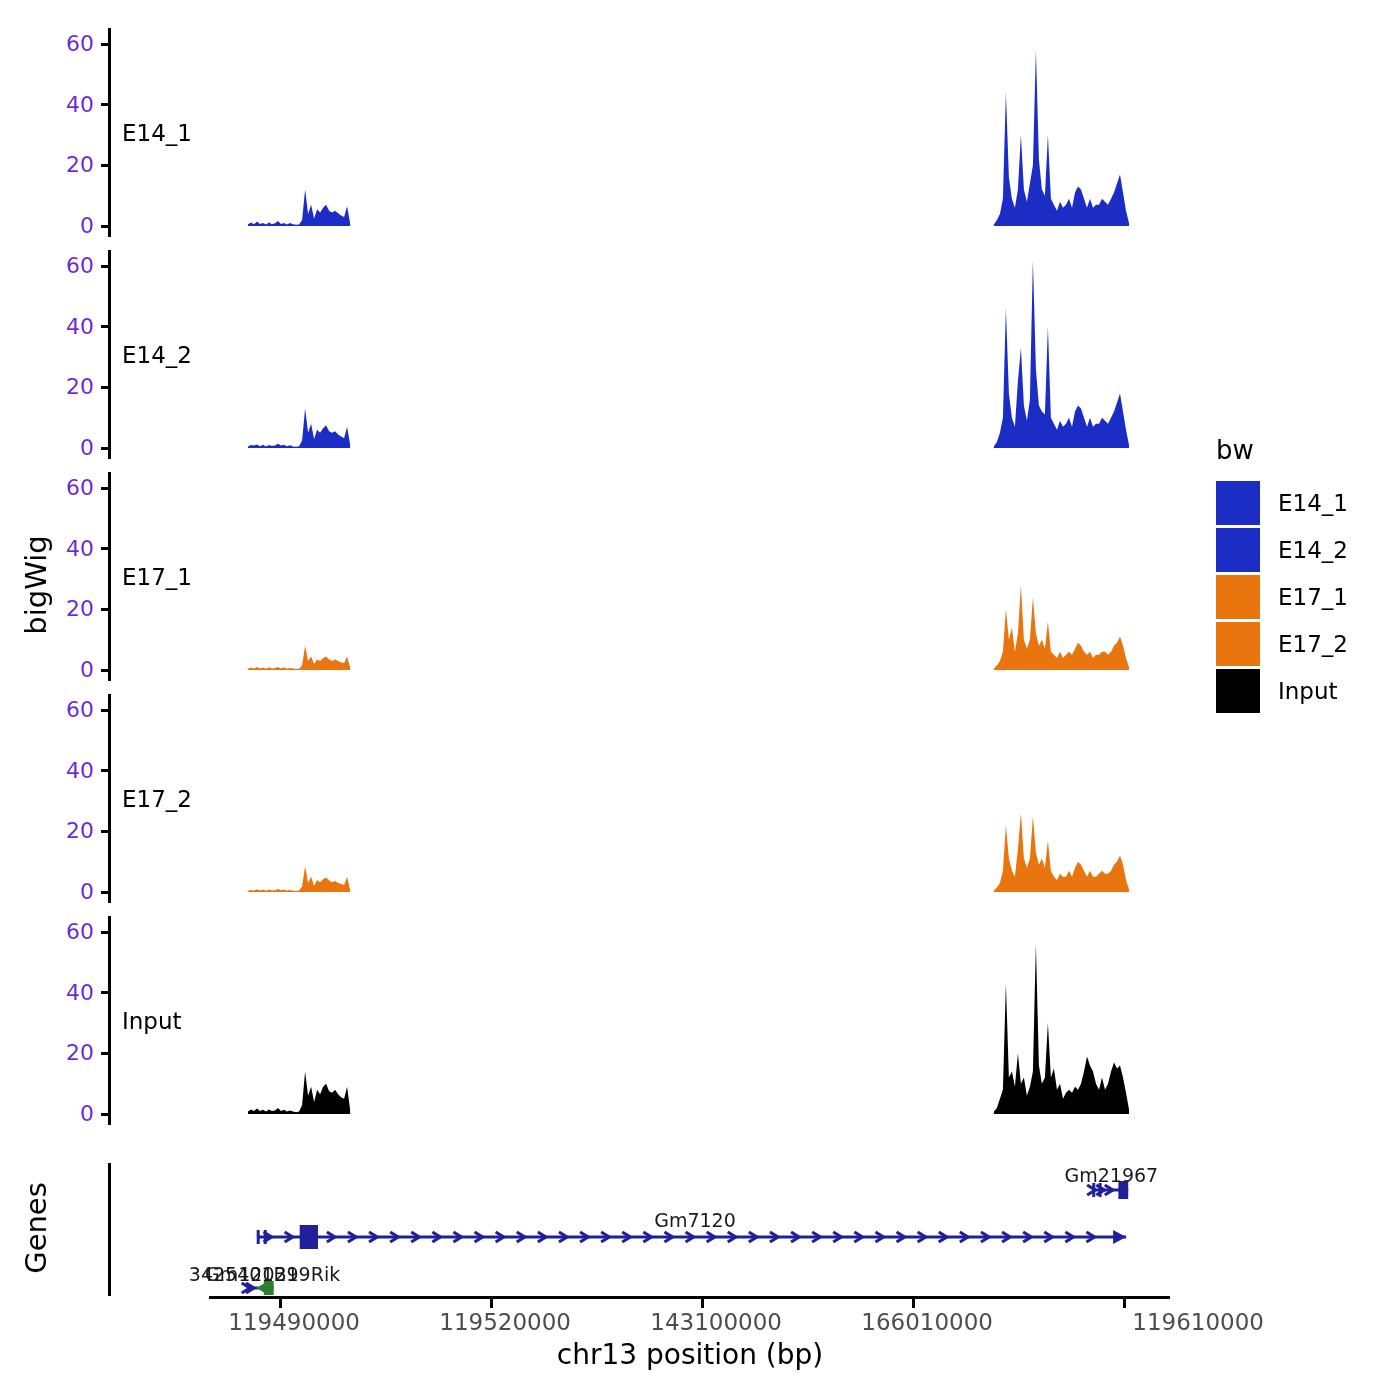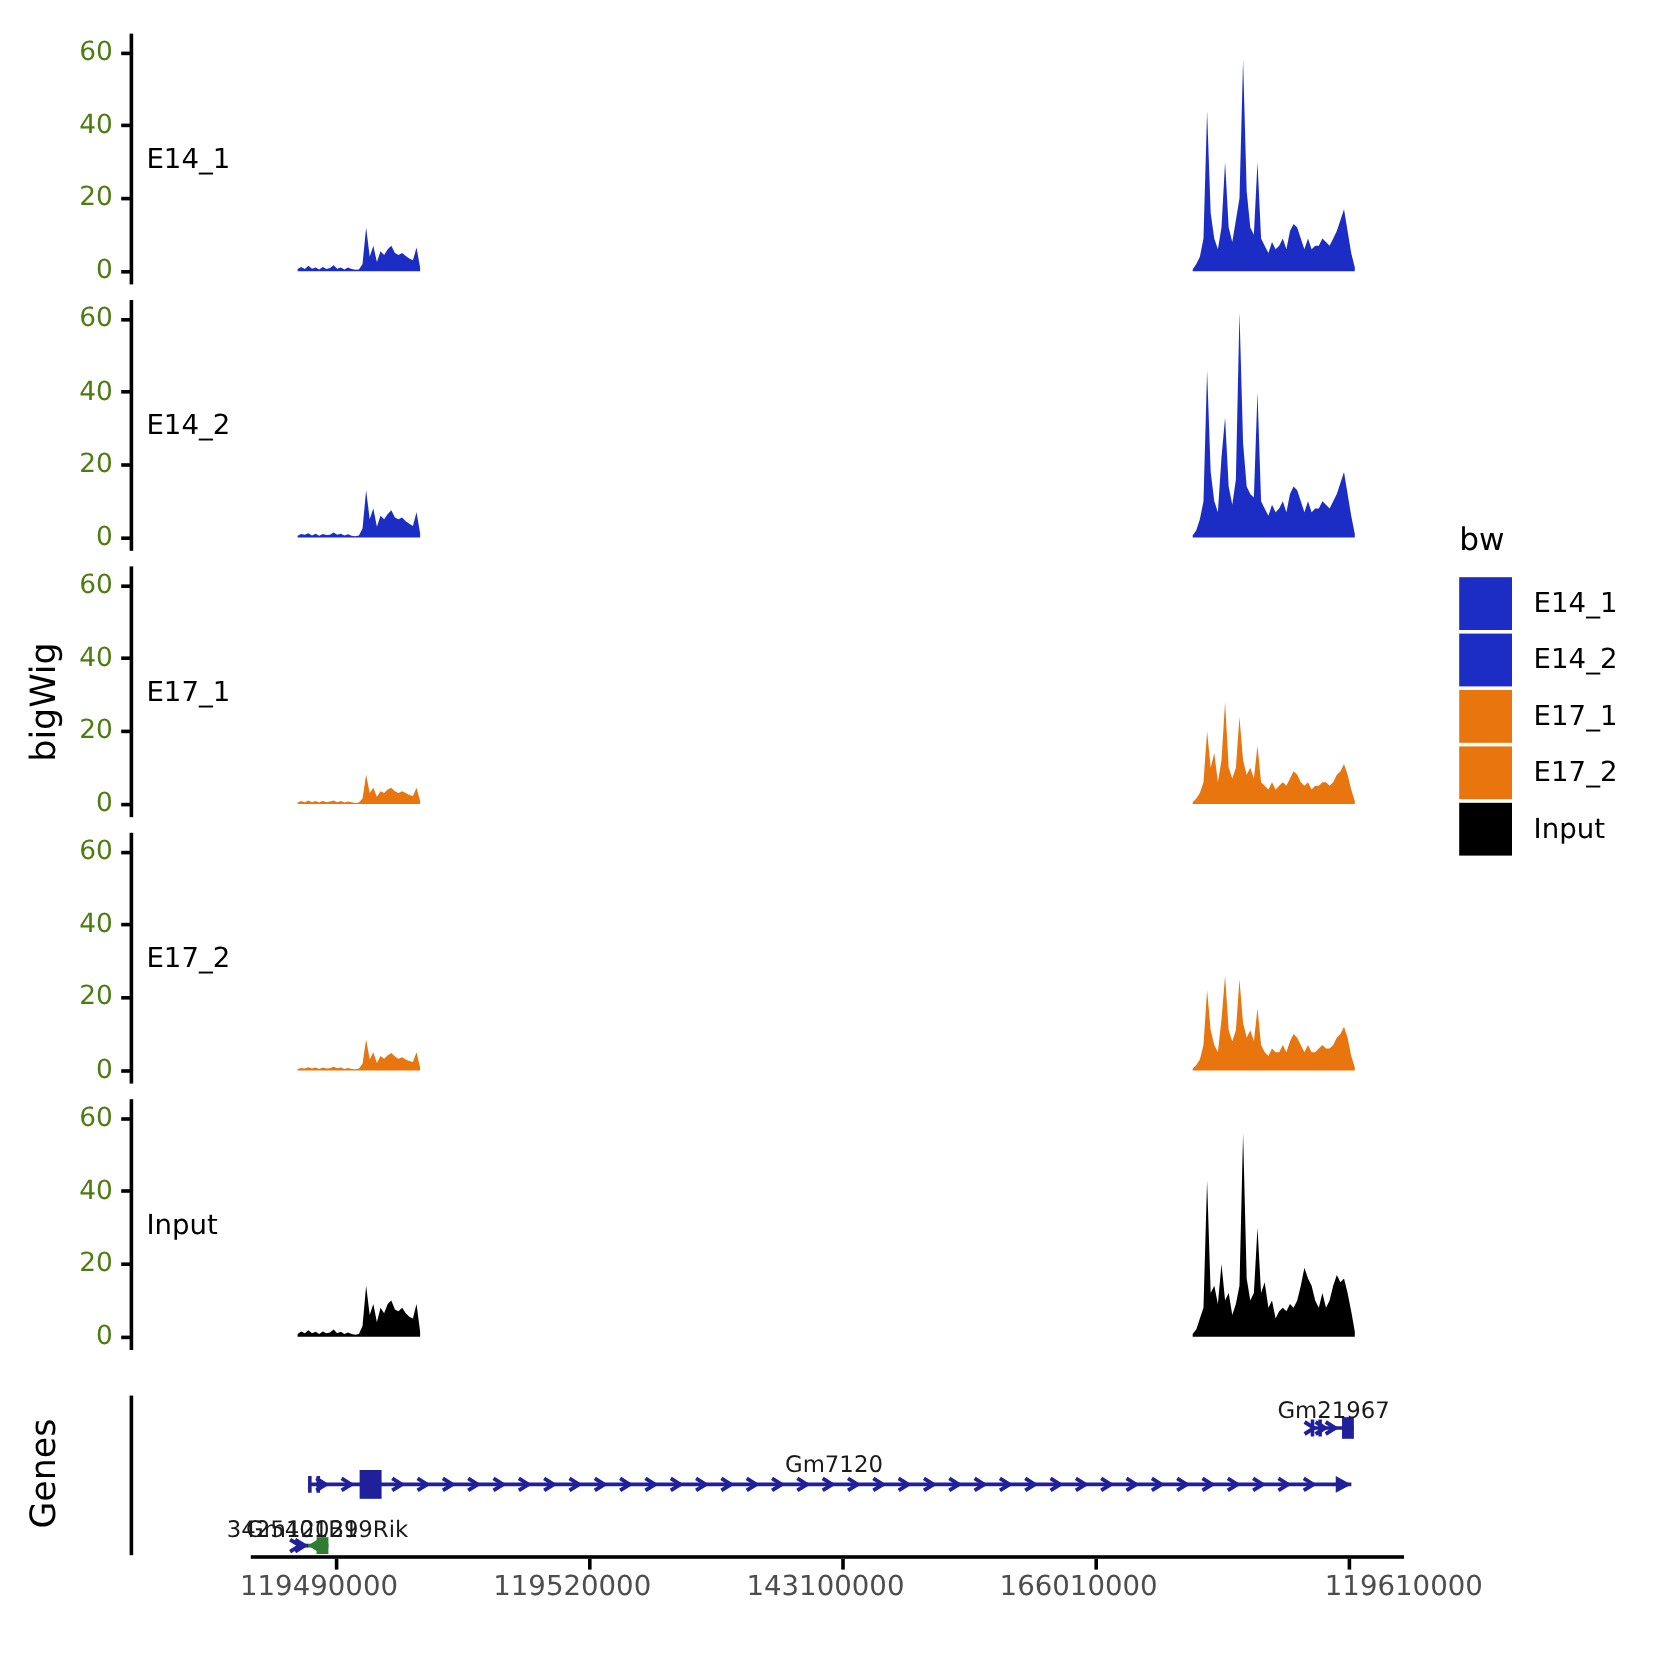--- a/index.html
+++ b/index.html
@@ -8,29 +8,29 @@
     font-family:"DejaVu Sans",sans-serif;overflow:hidden;
   }
   .vlabel{
     position:absolute;text-align:center;font-size:29px;color:#000;
     transform:rotate(-90deg);white-space:nowrap;
   }
   .panel{position:absolute;left:0;width:1180px;height:209px;}
   .axis-vline{position:absolute;background:#000;}
   .ytick-mark{position:absolute;background:#000;}
   .ytick-label{
-    position:absolute;text-align:right;font-size:22px;color:#4d7c0f;
+    position:absolute;text-align:right;font-size:22px;color:#6d28d9;
     width:64px;left:30px;line-height:28px;
   }
   .track-label{position:absolute;left:122px;font-size:23px;color:#000;}
   .track-svg{position:absolute;left:110px;top:0;}
   #genes-svg{position:absolute;left:110px;top:1158px;}
   .xaxis-line{position:absolute;background:#000;left:209px;top:1296px;width:961px;height:3px;}
   .xtick-mark{position:absolute;background:#000;top:1299px;width:3px;height:9px;}
-  .xtick-label{position:absolute;top:1309px;width:160px;text-align:left;font-size:23px;color:#4d4d4d;}
+  .xtick-label{position:absolute;top:1309px;width:160px;text-align:right;font-size:23px;color:#4d4d4d;}
   #xlab{position:absolute;left:340px;width:700px;top:1338px;text-align:center;font-size:28px;color:#000;}
   #legend{position:absolute;left:1216px;top:435px;}
   .legend-title{font-size:26px;color:#000000;margin-bottom:14px;}
   .legend-entry{display:flex;align-items:center;height:47px;}
   .legend-swatch{width:44px;height:44px;margin-right:18px;flex:0 0 44px;}
   .legend-label{font-size:23px;color:#000;}
 </style>
 </head>
 <body>
 
@@ -198,20 +198,21 @@
       <div class="xtick-label" style="left: 200px;">119490000</div>
       <div class="xtick-mark" style="left: 490px;"></div>
       <div class="xtick-label" style="left: 411px;">119520000</div>
       <div class="xtick-mark" style="left: 701px;"></div>
       <div class="xtick-label" style="left: 622px;">143100000</div>
       <div class="xtick-mark" style="left: 912px;"></div>
       <div class="xtick-label" style="left: 833px;">166010000</div>
       <div class="xtick-mark" style="left: 1123px;"></div>
       <div class="xtick-label" style="left: 1104px;">119610000</div>
     </div>
+  <div id="xlab">chr13 position (bp)</div>
 
   <div id="legend">
     <div class="legend-title">bw</div>
     <div id="legend-entries">
         <div class="legend-entry">
           <div class="legend-swatch" style="background: rgb(28, 45, 198);"></div>
           <div class="legend-label">E14_1</div>
         </div>
         <div class="legend-entry">
           <div class="legend-swatch" style="background: rgb(28, 45, 198);"></div>

